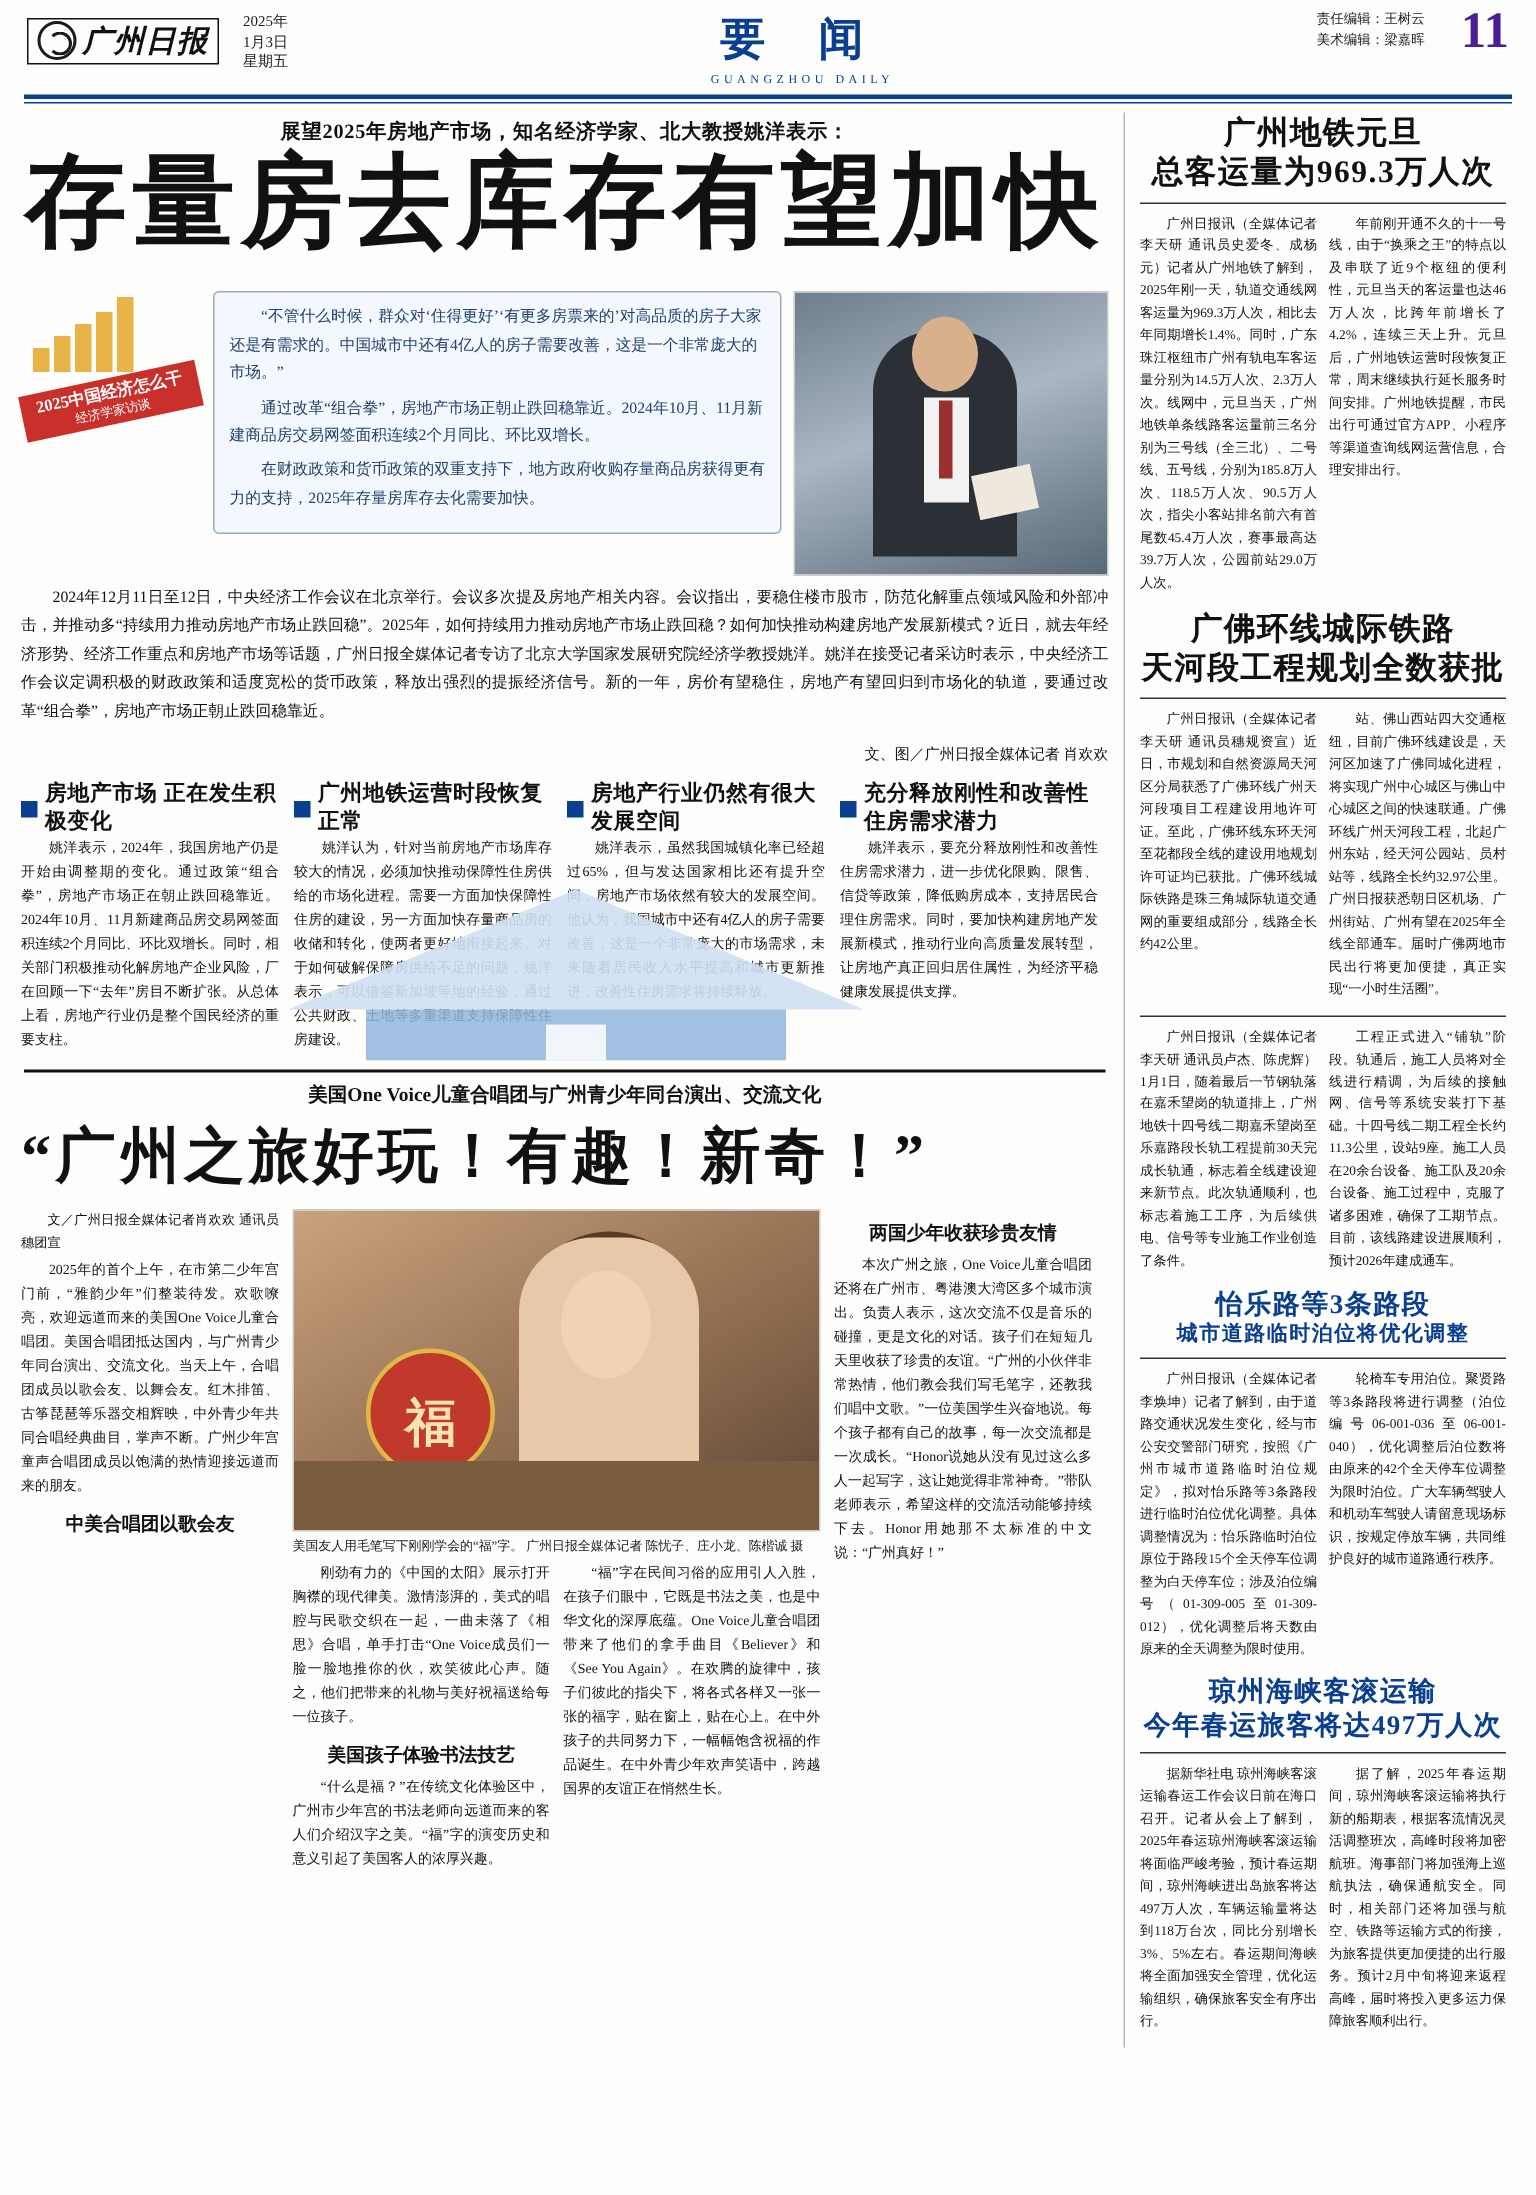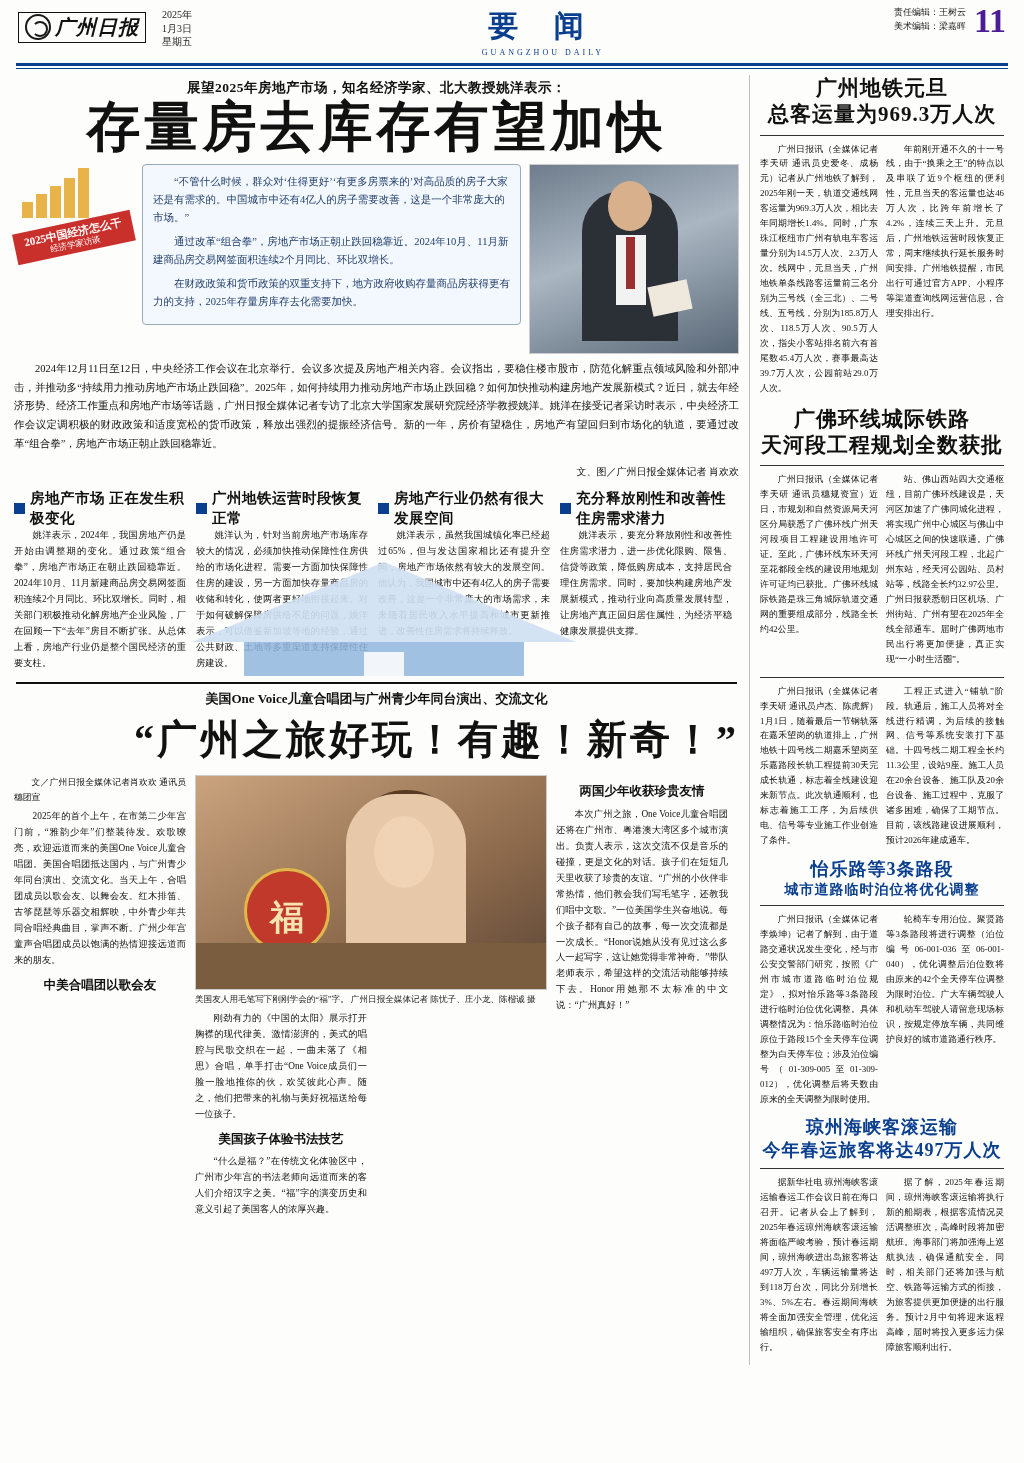--- a/index.html
+++ b/index.html
@@ -18,33 +18,33 @@
   .masthead { display:flex; align-items:flex-start; padding:6px 4px 2px 4px; }
   .logo-box { display:flex; align-items:center; gap:6px; }
   .logo-mark { width:26px; height:26px; border:2px solid #1a1a1a; border-radius:50%; position:relative; }
   .logo-mark:after{content:"";position:absolute;left:5px;top:5px;width:12px;height:12px;border-radius:50%;border:2px solid #1a1a1a;border-left-color:transparent;}
   .logo-text { font-size:20px; font-weight:bold; letter-spacing:1px; }
   .logo-frame{ border:1.5px solid #111; padding:1px 6px; display:flex; align-items:center; gap:4px;font-style:italic;}
   .date-box { margin-left:10px; font-size:10px; line-height:1.35; color:#222; padding-top:2px; }
   .head-center { flex:1; text-align:center; }
   .head-center .cn { font-size:30px; font-weight:bold; letter-spacing:14px; color:#0a3f8f; }
   .head-center .en { font-size:8px; letter-spacing:3px; color:#0a3f8f; margin-top:1px; }
-  .head-right { text-align:right; font-size:9px; line-height:1.5; color:#222; display:flex; align-items:flex-start; gap:8px;}
+  .head-right { text-align:right; font-size:9px; line-height:1.5; color:#222; display:flex; align-items:flex-start; gap:24px;}
   .pagenum { font-size:34px; font-weight:bold; color:#4c1d95; line-height:0.9; }
   .rule-blue { height:3px; background:#0a3f8f; margin:4px 2px 0 2px; }
   .rule-blue2 { height:1px; background:#0a3f8f; margin:2px 2px 6px 2px; }
 
   
   .cols { display:flex; gap:10px; }
   .left { width:725px; }
   .right { width:255px; border-left:1px solid #bbb; padding-left:10px; }
 
   
   .kicker { text-align:center; font-size:13.5px; font-weight:bold; margin:4px 0 2px; letter-spacing:0.5px; }
-  .headline { text-align:center; font-size:54px; font-weight:bold; letter-spacing:4px; line-height:1.05; margin:2px 0 8px; font-family:"Liberation Serif",serif; }
+  .headline { text-align:center; font-size:68px; font-weight:bold; letter-spacing:4px; line-height:1.05; margin:2px 0 24px; font-family:"Liberation Serif",serif; }
 
   .lead-area { display:flex; gap:8px; align-items:flex-start; }
   .badge { width:120px; flex:none; position:relative; }
   .badge-bars { display:flex; align-items:flex-end; gap:3px; height:54px; margin-left:8px;}
   .badge-bars i { display:block; width:11px; background:#e8b44a; }
   .badge-ribbon { margin-top:4px; background:#c9302c; color:#fff; font-size:11px; font-weight:bold; padding:3px 4px; transform:rotate(-12deg); text-align:center; line-height:1.3;}
   .badge-ribbon small{ display:block; font-size:8.5px; font-weight:normal;}
   .bubble { flex:1; border:1px solid #9ab; background:#f3f8ff; border-radius:4px; padding:8px 10px; font-size:10.5px; line-height:1.75; color:#24406b; }
   .bubble p { margin:0 0 5px; text-indent:2em; }
   .photo { width:210px; flex:none; }
@@ -65,21 +65,21 @@
   .secthead { display:flex; align-items:center; gap:5px; margin-bottom:0; }
   .secthead .sq { width:11px; height:11px; background:#0a3f8f; flex:none; }
   .secthead h3 { font-size:14.5px; font-weight:bold; margin:0; line-height:1.35; letter-spacing:0.5px;}
   .body-text { font-size:9.3px; line-height:1.72; text-align:justify; }
   .body-text p { margin:0; text-indent:2em; }
   .house-art { position:absolute; left:170px; bottom:-4px; width:400px; height:120px; pointer-events:none; }
 
   
   .divider-d { height:2px; background:#111; margin:10px 2px 6px; }
   .kicker2 { text-align:center; font-size:13px; font-weight:bold; margin:2px 0;font-family:Liberation Serif, serif; }
-  .headline2 { text-align:right; font-size:40px; font-weight:bold; letter-spacing:3px; margin:4px 0 8px; }
+  .headline2 { text-align:left; font-size:40px; font-weight:bold; letter-spacing:3px; margin:4px 0 8px; }
   .feat2 { display:flex; gap:9px; }
   .feat2 .c { width:172px; font-size:9.3px; line-height:1.72; text-align:justify; }
   .feat2 .c p { margin:0 0 4px; text-indent:2em; }
   .feat2 h4 { font-size:12.5px; font-weight:bold; margin:6px 0 4px; text-align:center; }
   .photo2 { width:352px; }
   .photo2 .ph2 { width:352px; height:215px; background:linear-gradient(150deg,#caa37e,#8e6b4d 60%,#5c4636); position:relative; overflow:hidden; border:1px solid #ccc;}
   .photo2 .girl{position:absolute;left:150px;top:18px;width:120px;height:200px;background:#e7c9a9;border-radius:50px 50px 0 0;}
   .photo2 .hair{position:absolute;left:152px;top:14px;width:116px;height:90px;background:#5a3a22;border-radius:58px 58px 20px 20px;}
   .photo2 .face{position:absolute;left:178px;top:40px;width:60px;height:72px;background:#f0d2b4;border-radius:50%;}
   .photo2 .fu{position:absolute;left:48px;top:92px;width:86px;height:86px;background:#c0392b;border-radius:50%;border:3px solid #e0b84a;}
@@ -240,20 +240,23 @@
               </div>
             <div class="tbl"></div>
           </div>
           <div class="cap2">美国友人用毛笔写下刚刚学会的“福”字。 广州日报全媒体记者 陈忧子、庄小龙、陈楷诚 摄</div>
           <div style="display:flex;gap:9px;margin-top:5px">
             <div class="c" style="width:172px">
               <p>刚劲有力的《中国的太阳》展示打开胸襟的现代律美。激情澎湃的，美式的唱腔与民歌交织在一起，一曲未落了《相思》合唱，单手打击“One Voice成员们一脸一脸地推你的伙，欢笑彼此心声。随之，他们把带来的礼物与美好祝福送给每一位孩子。</p>
               <h4>美国孩子体验书法技艺</h4>
               <p>“什么是福？”在传统文化体验区中，广州市少年宫的书法老师向远道而来的客人们介绍汉字之美。“福”字的演变历史和意义引起了美国客人的浓厚兴趣。</p>
             </div>
+            <div class="c" style="width:172px">
+              <p>“福”字在民间习俗的应用引人入胜，在孩子们眼中，它既是书法之美，也是中华文化的深厚底蕴。One Voice儿童合唱团带来了他们的拿手曲目《Believer》和《See You Again》。在欢腾的旋律中，孩子们彼此的指尖下，将各式各样又一张一张的福字，贴在窗上，贴在心上。在中外孩子的共同努力下，一幅幅饱含祝福的作品诞生。在中外青少年欢声笑语中，跨越国界的友谊正在悄然生长。</p>
+            </div>
           </div>
         </div>
 
         <div class="c">
           <h4>两国少年收获珍贵友情</h4>
           <p>本次广州之旅，One Voice儿童合唱团还将在广州市、粤港澳大湾区多个城市演出。负责人表示，这次交流不仅是音乐的碰撞，更是文化的对话。孩子们在短短几天里收获了珍贵的友谊。“广州的小伙伴非常热情，他们教会我们写毛笔字，还教我们唱中文歌。”一位美国学生兴奋地说。每个孩子都有自己的故事，每一次交流都是一次成长。“Honor说她从没有见过这么多人一起写字，这让她觉得非常神奇。”带队老师表示，希望这样的交流活动能够持续下去。Honor用她那不太标准的中文说：“广州真好！”</p>
         </div>
       </div>
     </div>
 

